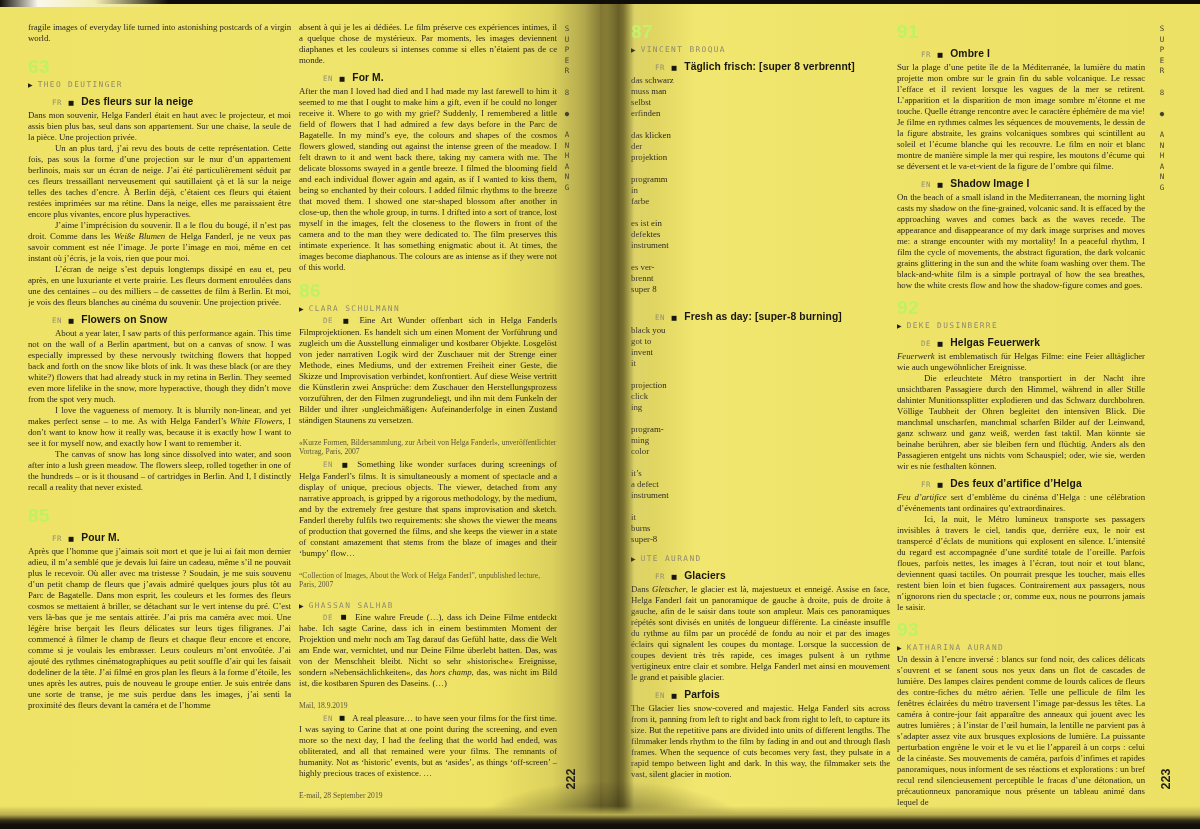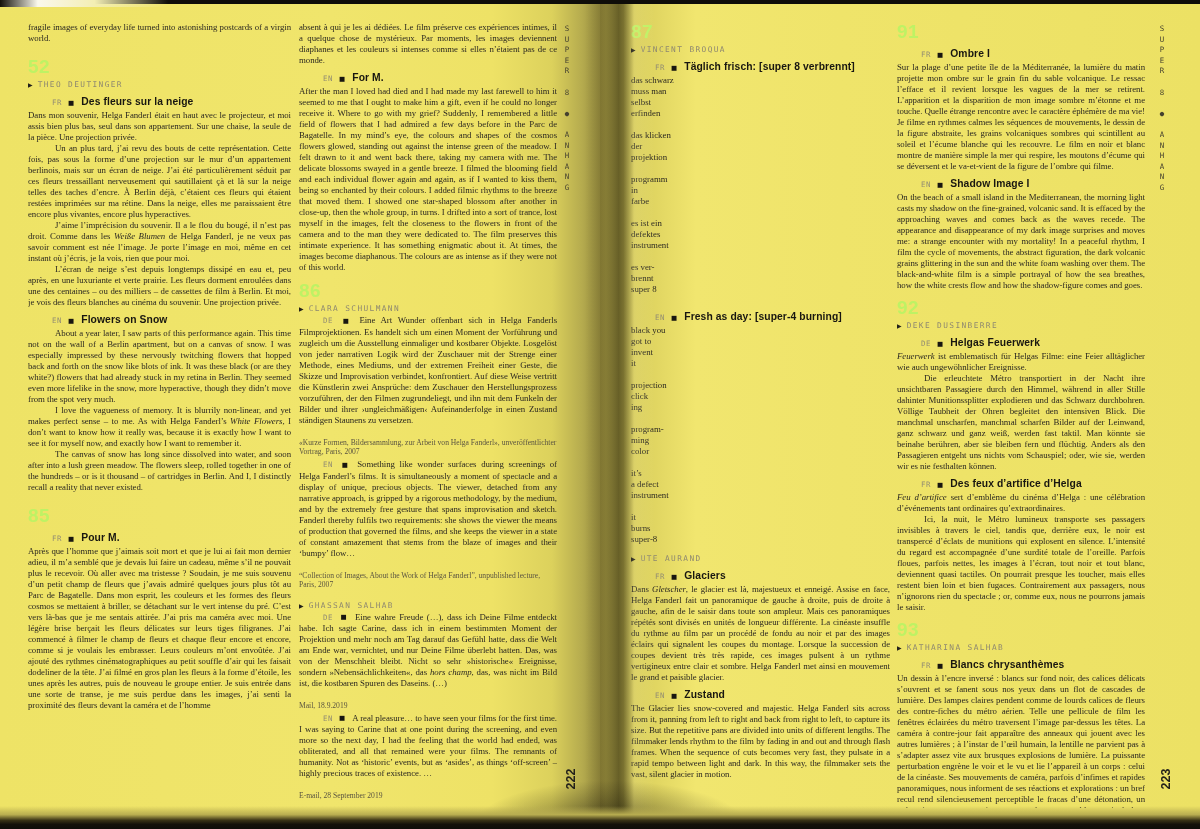--- a/index.html
+++ b/index.html
@@ -49,21 +49,21 @@
 </head>
 <body>
 
 <div class="book">
   <div class="page page-left"></div>
   <div class="page page-right"></div>
 
   <div class="col colL1">
     <p class="b">fragile images of everyday life turned into astonishing postcards of a virgin world.</p>
 
-    <p class="n mt">52</p>
+    <p class="n mt">63</p>
     <div class="au"><span class="arrow">▶</span><span>THEO DEUTINGER</span></div>
     <div class="h"><span class="lt">FR</span><span class="sq">■</span><span class="t">Des fleurs sur la neige</span></div>
     <p class="b">Dans mon souvenir, Helga Fanderl était en haut avec le projecteur, et moi assis bien plus bas, seul dans son appartement. Sur une chaise, la seule de la pièce. Une projection privée.</p>
     <p class="bi">Un an plus tard, j’ai revu des bouts de cette représentation. Cette fois, pas sous la forme d’une projection sur le mur d’un appartement berlinois, mais sur un écran de neige. J’ai été particulièrement séduit par ces fleurs tressaillant nerveusement qui sautillaient çà et là sur la neige telles des taches d’encre. À Berlin déjà, c’étaient ces fleurs qui étaient restées imprimées sur ma rétine. Dans la neige, elles me paraissaient être encore plus vivantes, encore plus hyperactives.</p>
     <p class="bi">J’aime l’imprécision du souvenir. Il a le flou du bougé, il n’est pas droit. Comme dans les <i>Weiße Blumen</i> de Helga Fanderl, je ne veux pas savoir comment est née l’image. Je porte l’image en moi, même en cet instant où j’écris, je la vois, rien que pour moi.</p>
     <p class="bi">L’écran de neige s’est depuis longtemps dissipé en eau et, peu après, en une luxuriante et verte prairie. Les fleurs dorment enroulées dans une des centaines – ou des milliers – de cassettes de film à Berlin. Et moi, je vois des fleurs blanches au cinéma du souvenir. Une projection privée.</p>
     <div class="h"><span class="lt">EN</span><span class="sq">■</span><span class="t">Flowers on Snow</span></div>
     <p class="bi">About a year later, I saw parts of this performance again. This time not on the wall of a Berlin apartment, but on a canvas of snow. I was especially impressed by these nervously twitching flowers that hopped back and forth on the snow like blots of ink. It was these black (or are they white?) flowers that had already stuck in my retina in Berlin. They seemed even more lifelike in the snow, more hyperactive, though they didn’t move from the spot very much.</p>
     <p class="bi">I love the vagueness of memory. It is blurrily non-linear, and yet makes perfect sense – to me. As with Helga Fanderl’s <i>White Flowers</i>, I don’t want to know how it really was, because it is exactly how I want to see it for myself now, and exactly how I want to remember it.</p>
     <p class="bi">The canvas of snow has long since dissolved into water, and soon after into a lush green meadow. The flowers sleep, rolled together in one of the hundreds – or is it thousand – of cartridges in Berlin. And I, I distinctly recall a reality that never existed.</p>
@@ -109,21 +109,21 @@
 in
 farbe
 
 es ist ein
 defektes
 instrument
 
 es ver-
 brennt
 super 8</p>
-    <div class="h" style="margin-top:11px"><span class="lt">EN</span><span class="sq">■</span><span class="t">Fresh as day: [super-4 burning]</span></div>
+    <div class="h" style="margin-top:11px"><span class="lt">EN</span><span class="sq">■</span><span class="t">Fresh as day: [super-8 burning]</span></div>
     <p class="poem">black you
 got to
 invent
 it
 
 projection
 click
 ing
 
 program-
@@ -134,43 +134,42 @@
 a defect
 instrument
 
 it
 burns
 super-8</p>
 
     <div class="au" style="margin-top:9px"><span class="arrow">▶</span><span>UTE AURAND</span></div>
     <div class="h"><span class="lt">FR</span><span class="sq">■</span><span class="t">Glaciers</span></div>
     <p class="b">Dans <i>Gletscher</i>, le glacier est là, majestueux et enneigé. Assise en face, Helga Fanderl fait un panoramique de gauche à droite, puis de droite à gauche, afin de le saisir dans toute son ampleur. Mais ces panoramiques répétés sont divisés en unités de longueur différente. La cinéaste insuffle du rythme au film par un procédé de fondu au noir et par des images éclairs qui signalent les coupes du montage. Lorsque la succession de coupes devient très très rapide, ces images pulsent à un rythme vertigineux entre clair et sombre. Helga Fanderl met ainsi en mouvement le grand et paisible glacier.</p>
-    <div class="h"><span class="lt">EN</span><span class="sq">■</span><span class="t">Zustand</span></div>
+    <div class="h"><span class="lt">EN</span><span class="sq">■</span><span class="t">Parfois</span></div>
     <p class="b">The Glacier lies snow-covered and majestic. Helga Fanderl sits across from it, panning from left to right and back from right to left, to capture its size. But the repetitive pans are divided into units of different lengths. The filmmaker lends rhythm to the film by fading in and out and through flash frames. When the sequence of cuts becomes very fast, they pulsate in a rapid tempo between light and dark. In this way, the filmmaker sets the vast, silent glacier in motion.</p>
   </div>
 
   <div class="col colR2">
     <p class="n">91</p>
     <div class="h"><span class="lt">FR</span><span class="sq">■</span><span class="t">Ombre I</span></div>
     <p class="b">Sur la plage d’une petite île de la Méditerranée, la lumière du matin projette mon ombre sur le grain fin du sable volcanique. Le ressac l’efface et il revient lorsque les vagues de la mer se retirent. L’apparition et la disparition de mon image sombre m’étonne et me touche. Quelle étrange rencontre avec le caractère éphémère de ma vie! Je filme en rythmes calmes les séquences de mouvements, le dessin de la figure abstraite, les grains volcaniques sombres qui scintillent au soleil et l’écume blanche qui les recouvre. Le film en noir et blanc montre de manière simple la mer qui respire, les moutons d’écume qui se déversent et le va-et-vient de la figure de l’ombre qui filme.</p>
     <div class="h"><span class="lt">EN</span><span class="sq">■</span><span class="t">Shadow Image I</span></div>
     <p class="b">On the beach of a small island in the Mediterranean, the morning light casts my shadow on the fine-grained, volcanic sand. It is effaced by the approaching waves and comes back as the waves recede. The appearance and disappearance of my dark image surprises and moves me: a strange encounter with my mortality! In a peaceful rhythm, I film the cycle of movements, the abstract figuration, the dark volcanic grains glittering in the sun and the white foam washing over them. The black-and-white film is a simple portrayal of how the sea breathes, how the white crests flow and how the shadow-figure comes and goes.</p>
 
     <p class="n" style="margin-top:7px">92</p>
     <div class="au"><span class="arrow">▶</span><span>DEKE DUSINBERRE</span></div>
     <div class="h"><span class="lt">DE</span><span class="sq">■</span><span class="t">Helgas Feuerwerk</span></div>
     <p class="b"><i>Feuerwerk</i> ist emblematisch für Helgas Filme: eine Feier alltäglicher wie auch ungewöhnlicher Ereignisse.</p>
     <p class="bi">Die erleuchtete Métro transportiert in der Nacht ihre unsichtbaren Passagiere durch den Himmel, während in aller Stille dahinter Munitionssplitter explodieren und das Schwarz durchbohren. Völlige Taubheit der Ohren begleitet den intensiven Blick. Die manchmal unscharfen, manchmal scharfen Bilder auf der Leinwand, ganz schwarz und ganz weiß, werden fast taktil. Man könnte sie beinahe berühren, aber sie bleiben fern und flüchtig. Anders als den Passagieren entgeht uns nichts vom Schauspiel; oder, wie sie, werden wir es nie festhalten können.</p>
     <div class="h"><span class="lt">FR</span><span class="sq">■</span><span class="t">Des feux d’artifice d’Helga</span></div>
     <p class="b"><i>Feu d’artifice</i> sert d’emblème du cinéma d’Helga : une célébration d’événements tant ordinaires qu’extraordinaires.</p>
     <p class="bi">Ici, la nuit, le Métro lumineux transporte ses passagers invisibles à travers le ciel, tandis que, derrière eux, le noir est transpercé d’éclats de munitions qui explosent en silence. L’intensité du regard est accompagnée d’une surdité totale de l’oreille. Parfois floues, parfois nettes, les images à l’écran, tout noir et tout blanc, deviennent quasi tactiles. On pourrait presque les toucher, mais elles restent bien loin et bien fugaces. Contrairement aux passagers, nous n’ignorons rien du spectacle ; or, comme eux, nous ne pourrons jamais le saisir.</p>
 
     <p class="n" style="margin-top:7px">93</p>
-    <div class="au"><span class="arrow">▶</span><span>KATHARINA SALHAB</span></div>
-    <div class="h"><span class="lt">FR</span><span class="sq">■</span><span class="t">Blancs chrysanthèmes</span></div>
+    <div class="au"><span class="arrow">▶</span><span>KATHARINA AURAND</span></div>
     <p class="b">Un dessin à l’encre inversé : blancs sur fond noir, des calices délicats s’ouvrent et se fanent sous nos yeux dans un flot de cascades de lumière. Des lampes claires pendent comme de lourds calices de fleurs des contre-fiches du métro aérien. Telle une pellicule de film les fenêtres éclairées du métro traversent l’image par-dessus les têtes. La caméra à contre-jour fait apparaître des anneaux qui jouent avec les autres lumières ; à l’instar de l’œil humain, la lentille ne parvient pas à s’adapter assez vite aux brusques explosions de lumière. La puissante perturbation engrène le voir et le vu et lie l’appareil à un corps : celui de la cinéaste. Ses mouvements de caméra, parfois d’infimes et rapides panoramiques, nous informent de ses réactions et explorations : un bref recul rend silencieusement perceptible le fracas d’une détonation, un précautionneux panoramique nous présente un tableau animé dans lequel de</p>
   </div>
 
   <div class="sidebar sidebarL">S
 U
 P
 E
 R
 
 8

